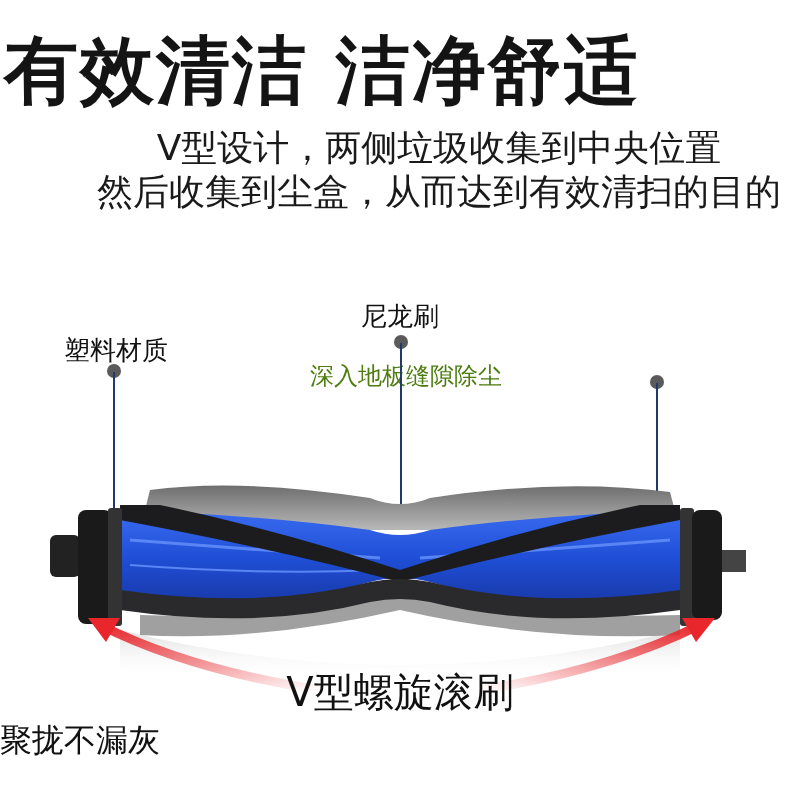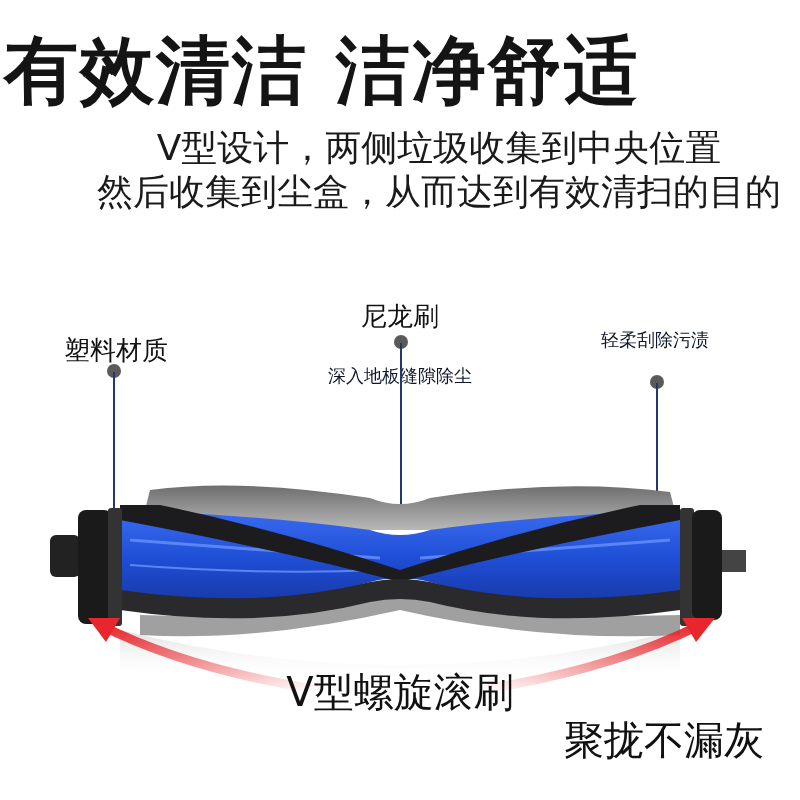--- a/index.html
+++ b/index.html
@@ -5,26 +5,26 @@
     html, body { margin: 0; padding: 0; background: #ffffff; }
     body { width: 800px; height: 800px; position: relative; overflow: hidden;
            font-family: "DejaVu Sans", "Liberation Sans", sans-serif; color: #111; }
     .abs { position: absolute; }
     .headline { top: 22px; left: 0; width: 644px; text-align: center;
                 font-size: 74px; font-weight: bold; letter-spacing: 2px; color: #141414; line-height: 96px; }
     .sub { left: 0; width: 800px; text-align: center; font-size: 36px; color: #1a1a1a; line-height: 44px; padding-left: 39px; }
     .sub1 { top: 126px; }
     .sub2 { top: 170px; }
     .label-title { font-size: 26px; color: #111; line-height: 32px; white-space: nowrap; margin-top: 44px; }
-    .label-desc { font-size: 18px; color: #0f172a; line-height: 24px; white-space: nowrap; margin-top: 32px; }
+    .label-desc { font-size: 24px; color: #4d7c0f; line-height: 24px; white-space: nowrap; margin-top: 32px; }
     .callout { text-align: center; }
     .dot { width: 14px; height: 14px; border-radius: 50%; background: #5a5a5a; }
     .line { width: 2px; background: #1f3a6b; }
     .bottom-title { top: 668px; left: 0; width: 800px; text-align: center; font-size: 40px; color: #111; line-height: 48px; }
-    .bottom-sub { top: 718px; left: 0; width: 764px; text-align: right; font-size: 40px; color: #111; line-height: 44px; }
+    .bottom-sub { top: 718px; left: 0; width: 764px; text-align: left; font-size: 32px; color: #111; line-height: 44px; }
     svg { display: block; }
   </style>
 </head>
 <body>
 
 <div class="abs headline">有效清洁  洁净舒适</div>
 <div class="abs sub sub1">V型设计，两侧垃圾收集到中央位置</div>
 <div class="abs sub sub2">然后收集到尘盒，从而达到有效清扫的目的</div>
 
 <div class="abs callout" style="left:46px; top:290px; width:140px;">
@@ -34,21 +34,20 @@
 <div class="abs line" style="left:113px; top:372px; height:156px;"></div>
 
 <div class="abs callout" style="left:310px; top:256px; width:180px;">
   <div class="label-title">尼龙刷</div>
   <div class="label-desc">深入地板缝隙除尘</div>
 </div>
 <div class="abs dot" style="left:394px; top:335px;"></div>
 <div class="abs line" style="left:400px; top:343px; height:182px;"></div>
 
 <div class="abs callout" style="left:580px; top:296px; width:150px;">
-  <div class="label-desc">轻柔刮除污渍</div>
 </div>
 <div class="abs dot" style="left:650px; top:375px;"></div>
 <div class="abs line" style="left:656px; top:383px; height:220px;"></div>
 
 <div class="abs" style="left:40px; top:470px; width:720px; height:210px;">
   <svg width="720" height="210" viewBox="0 0 720 210">
     <defs>
       <linearGradient id="blueGrad" x1="0" y1="0" x2="0" y2="1">
         <stop offset="0" stop-color="#3a6cf0"></stop>
         <stop offset="0.5" stop-color="#1f4fd6"></stop>

